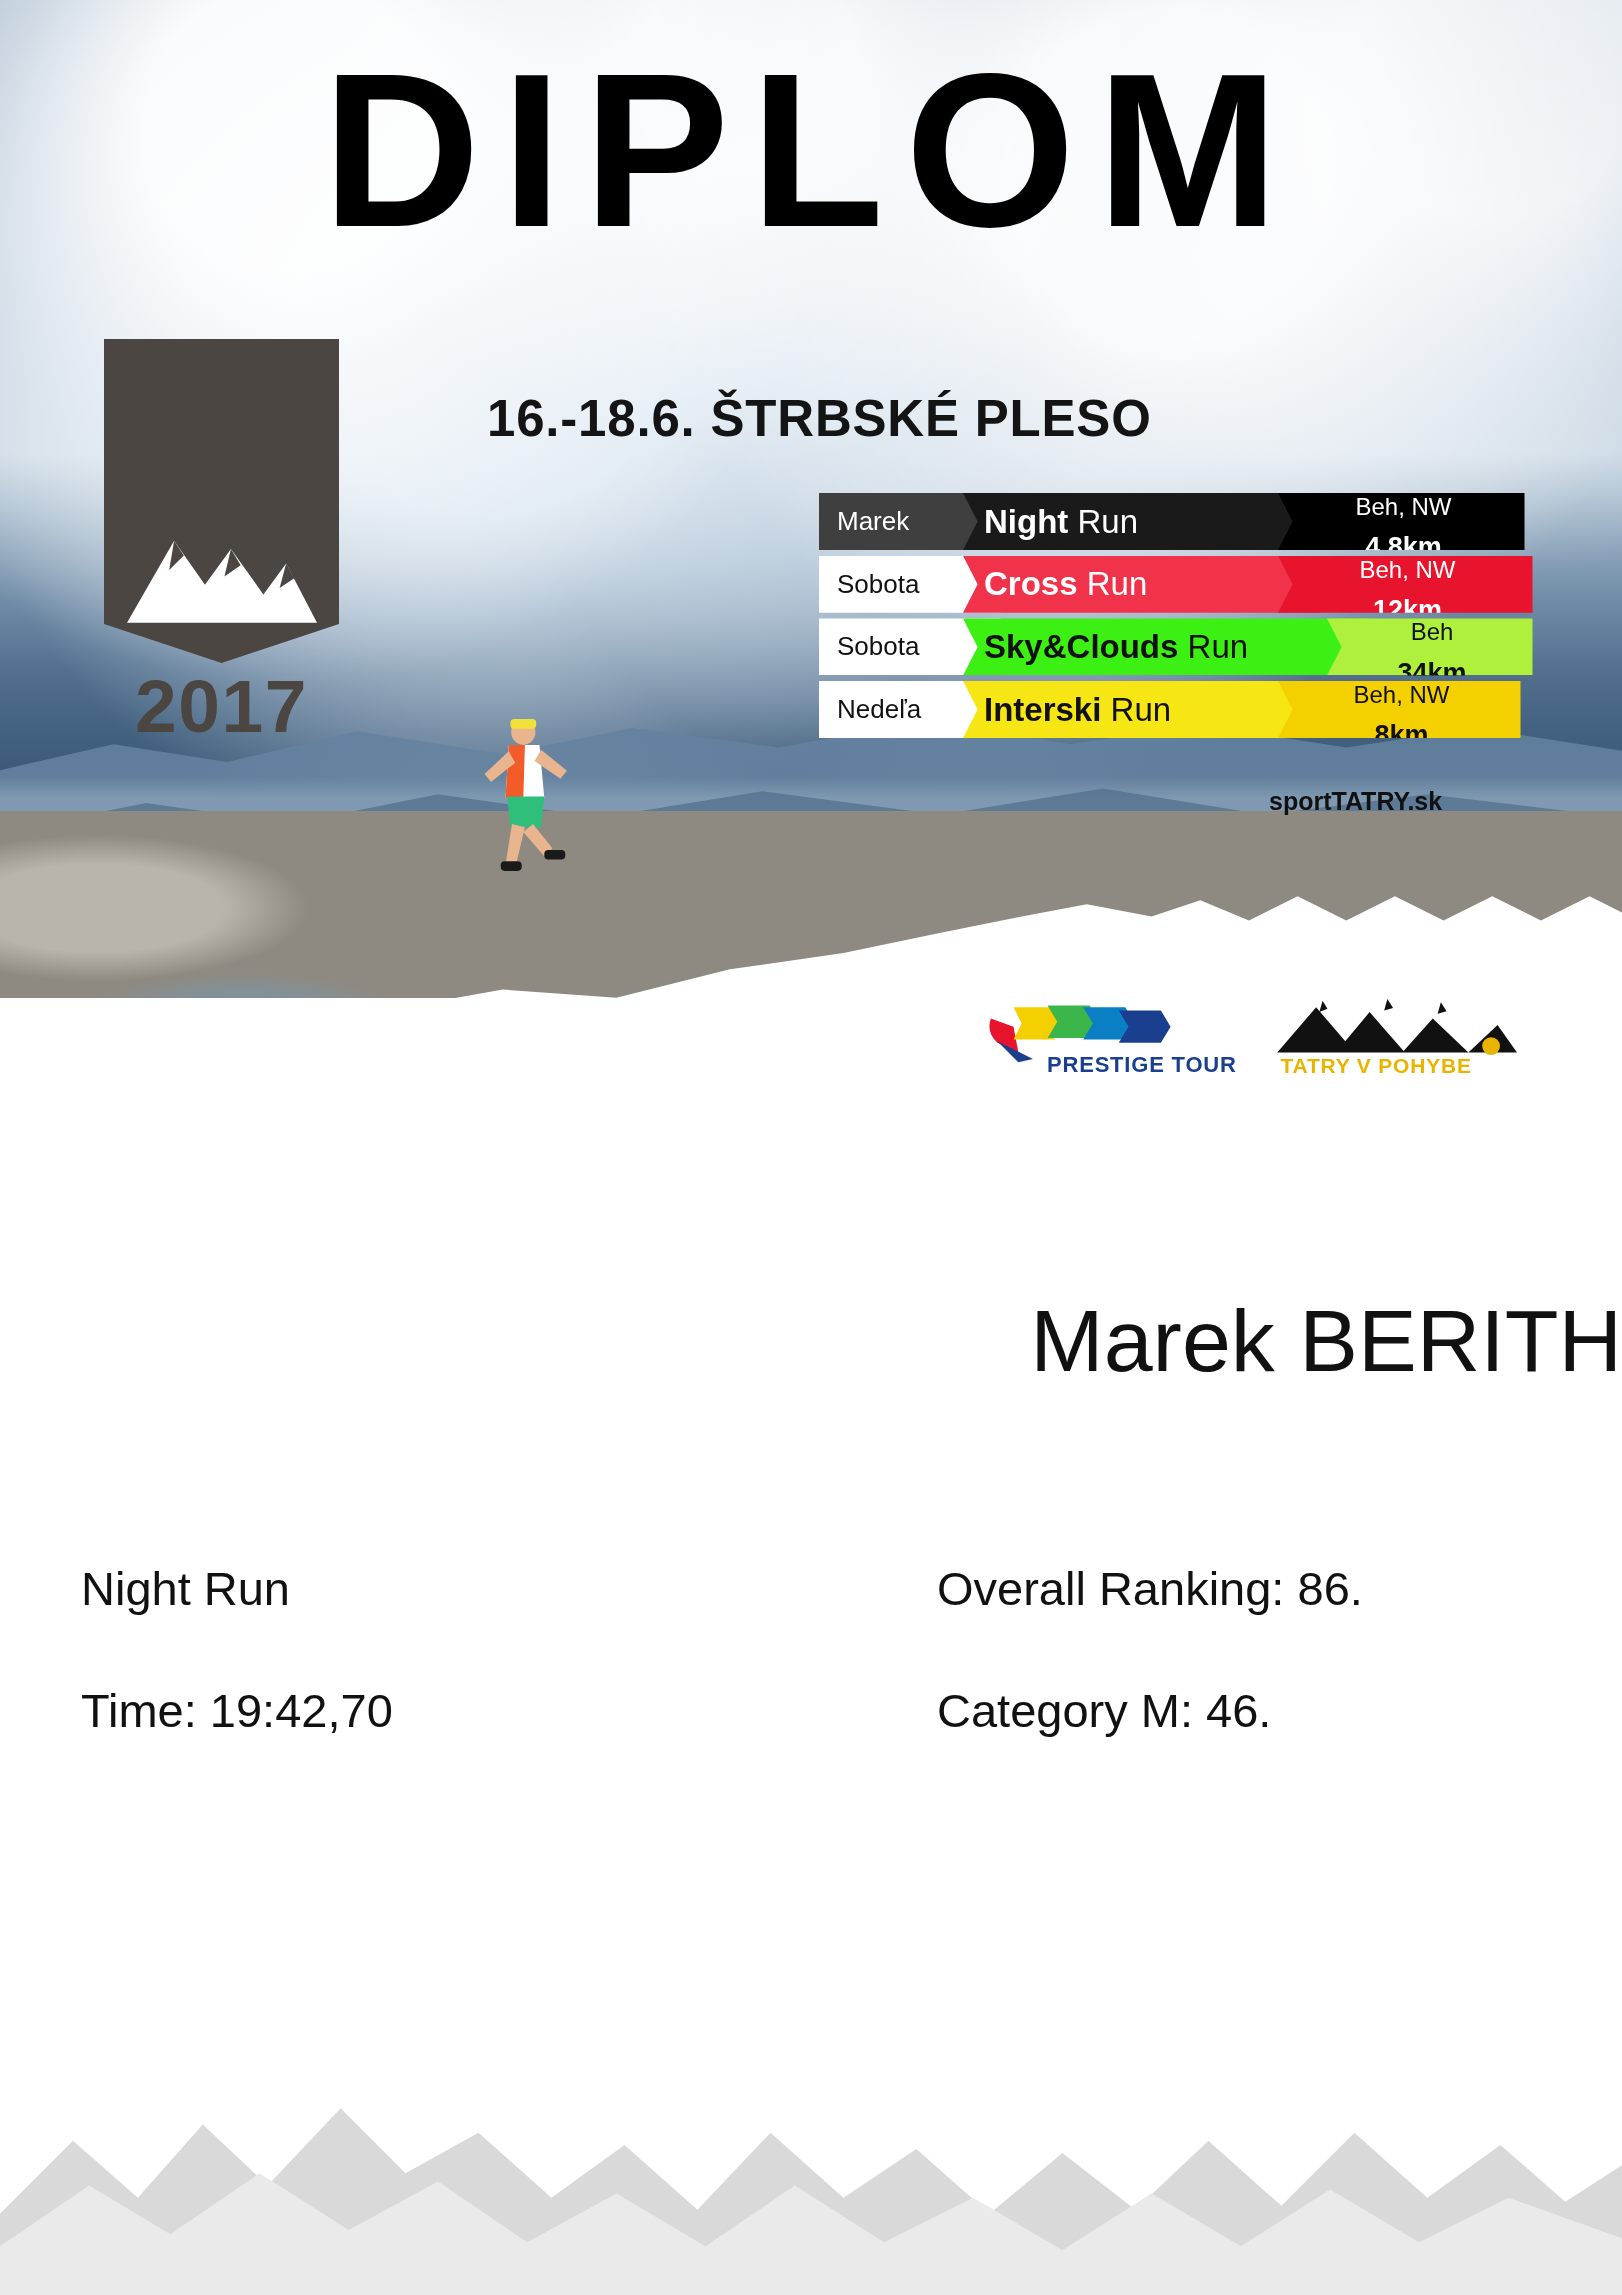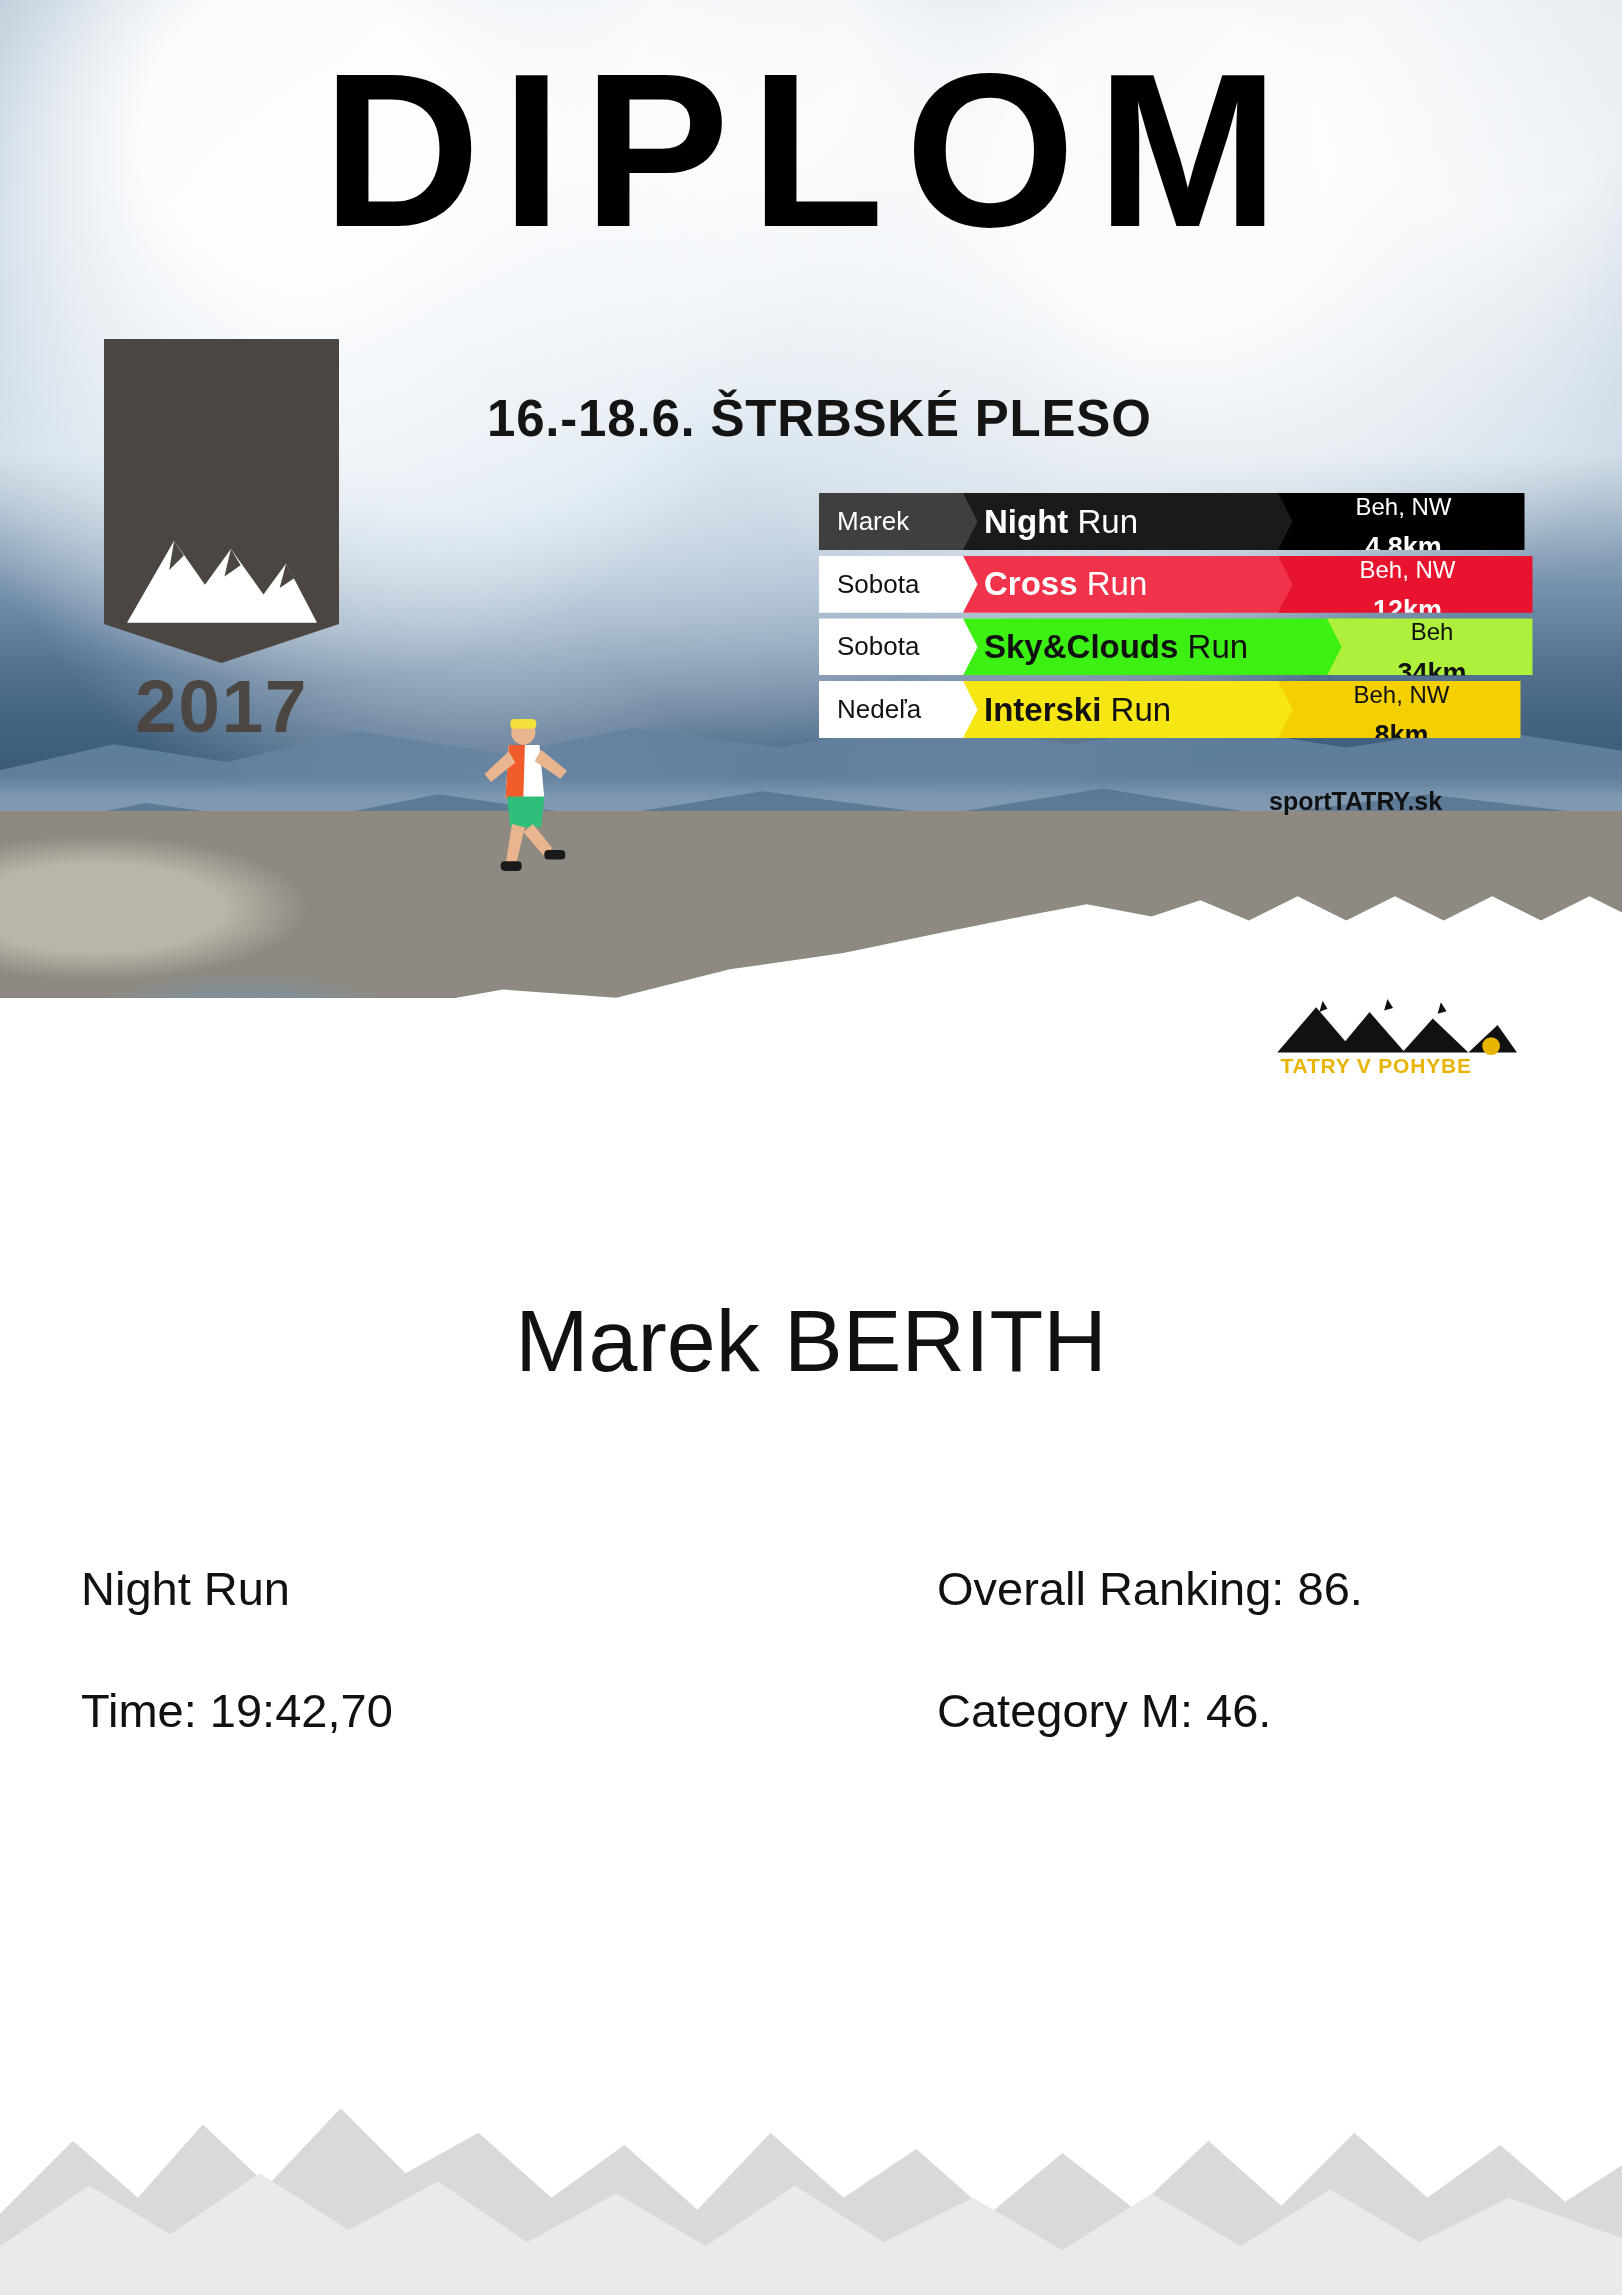--- a/index.html
+++ b/index.html
@@ -249,21 +249,21 @@
     font-weight: bold;
     color: #e8b400;
     letter-spacing: 0.8px;
   }
 
   
   .athlete-name {
     position: absolute;
     left: 0; top: 1290px;
     width: 1622px;
-    text-align: center;
+    text-align: right;
     font-size: 88px;
     color: #111111;
   }
   .res-left-1 {
     position: absolute;
     left: 81px; top: 1561px;
     font-size: 47px;
   }
   .res-left-2 {
     position: absolute;
@@ -374,20 +374,31 @@
       <span>Beh, NW</span>
       <span class="dist">8km</span>
     </div>
   </div>
 
 </div>
 
 <div class="sporttatry">sportTATRY.sk</div>
 
 <div class="sponsors">
+  <div class="prestige">
+    <svg viewBox="0 0 310 108" width="251" height="88">
+      <path d="M6 30 Q0 46 14 60 L40 72 L34 40 Z" fill="#e8142e"></path>
+      <path d="M34 16 L84 16 L96 36 L84 56 L34 56 L44 36 Z" fill="#f5d000"></path>
+      <path d="M76 14 L128 14 L140 34 L128 54 L76 54 L88 34 Z" fill="#3cb54a"></path>
+      <path d="M120 16 L172 16 L184 36 L172 56 L120 56 L132 36 Z" fill="#0b7fc4"></path>
+      <path d="M164 20 L216 20 L228 40 L216 60 L164 60 L176 40 Z" fill="#1b3f8f"></path>
+      <path d="M14 58 L58 80 L40 84 Z" fill="#1b3f8f"></path>
+    </svg>
+    <div class="prestige-label">PRESTIGE  TOUR</div>
+  </div>
 
   <div class="tvp">
     <svg viewBox="0 0 300 108" width="243" height="88">
       <path d="M4 72 L52 16 L88 58 L118 22 L160 70 L196 30 L240 72 L276 38 L300 72 Z" fill="#111111"></path>
       <circle cx="268" cy="64" r="11" fill="#e8b400"></circle>
       <path d="M60 8 l6 10 l-10 4 z" fill="#111"></path>
       <path d="M140 6 l7 11 l-11 3 z" fill="#111"></path>
       <path d="M206 10 l7 11 l-11 3 z" fill="#111"></path>
     </svg>
     <div class="tvp-label">TATRY V POHYBE</div>

